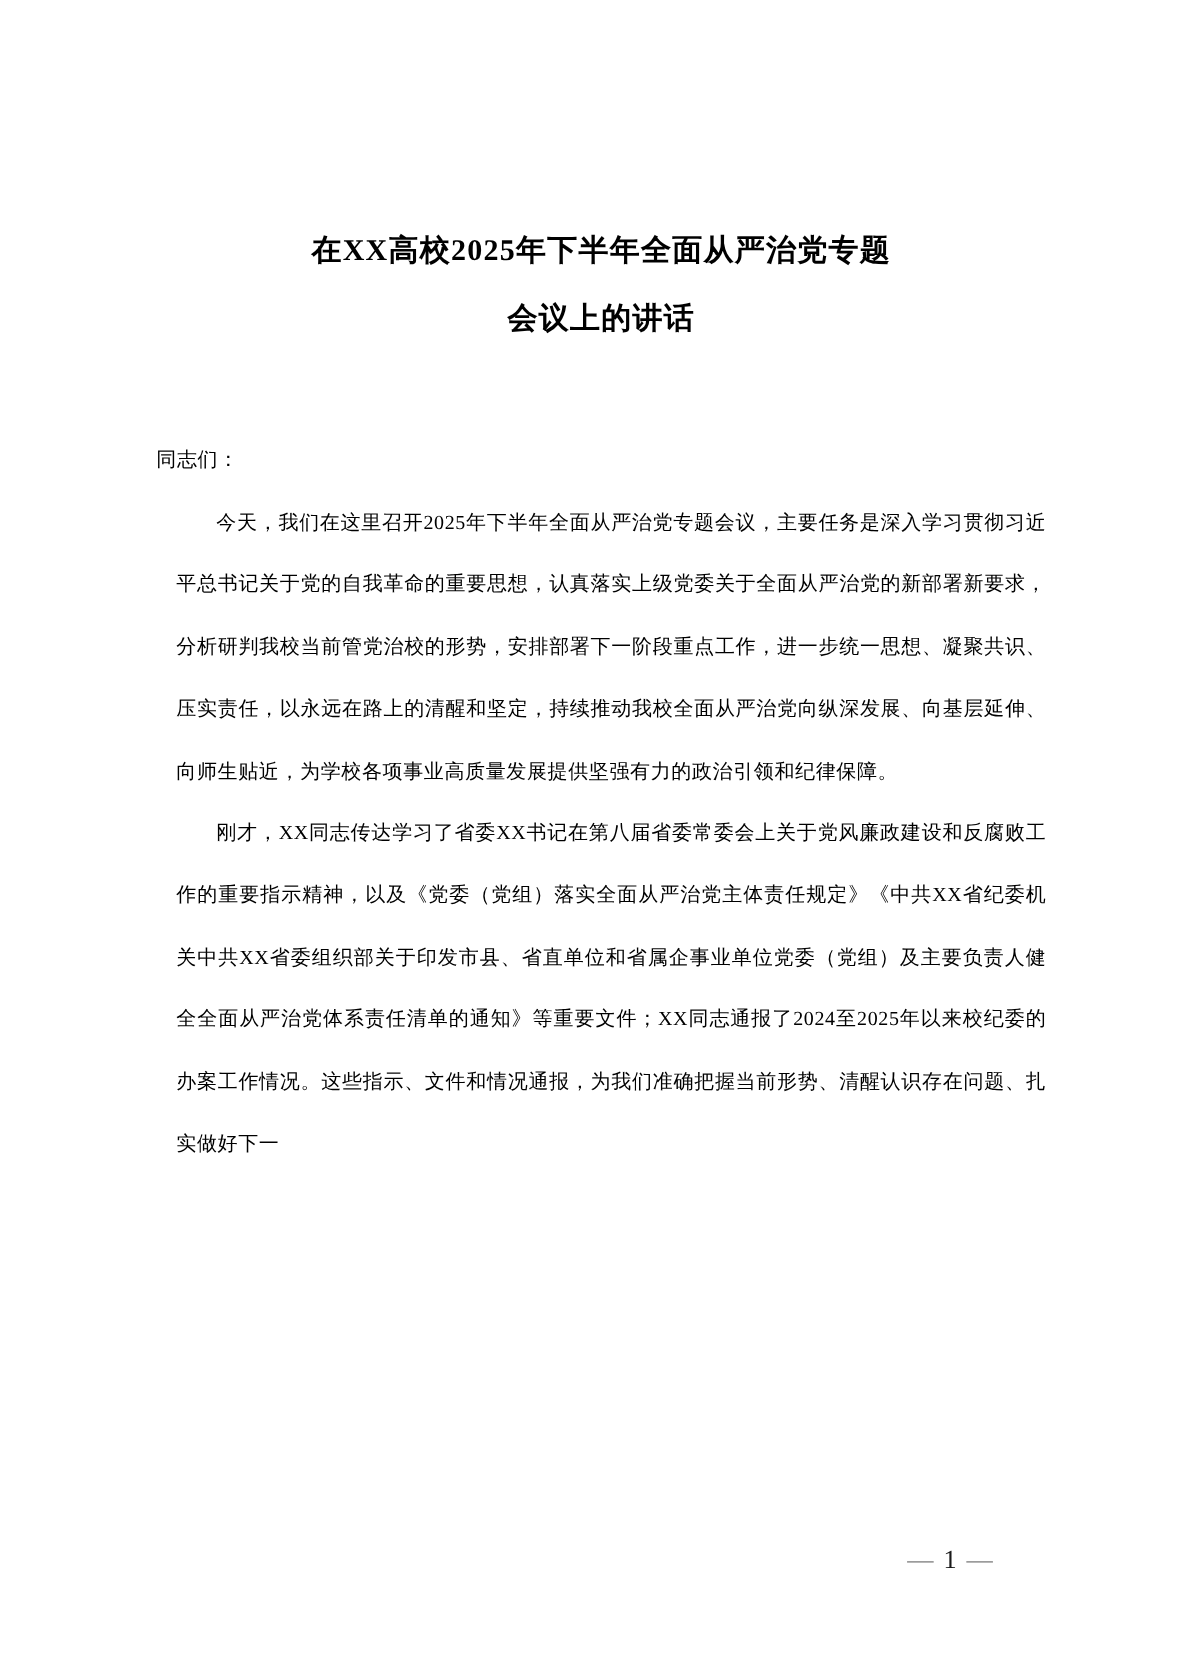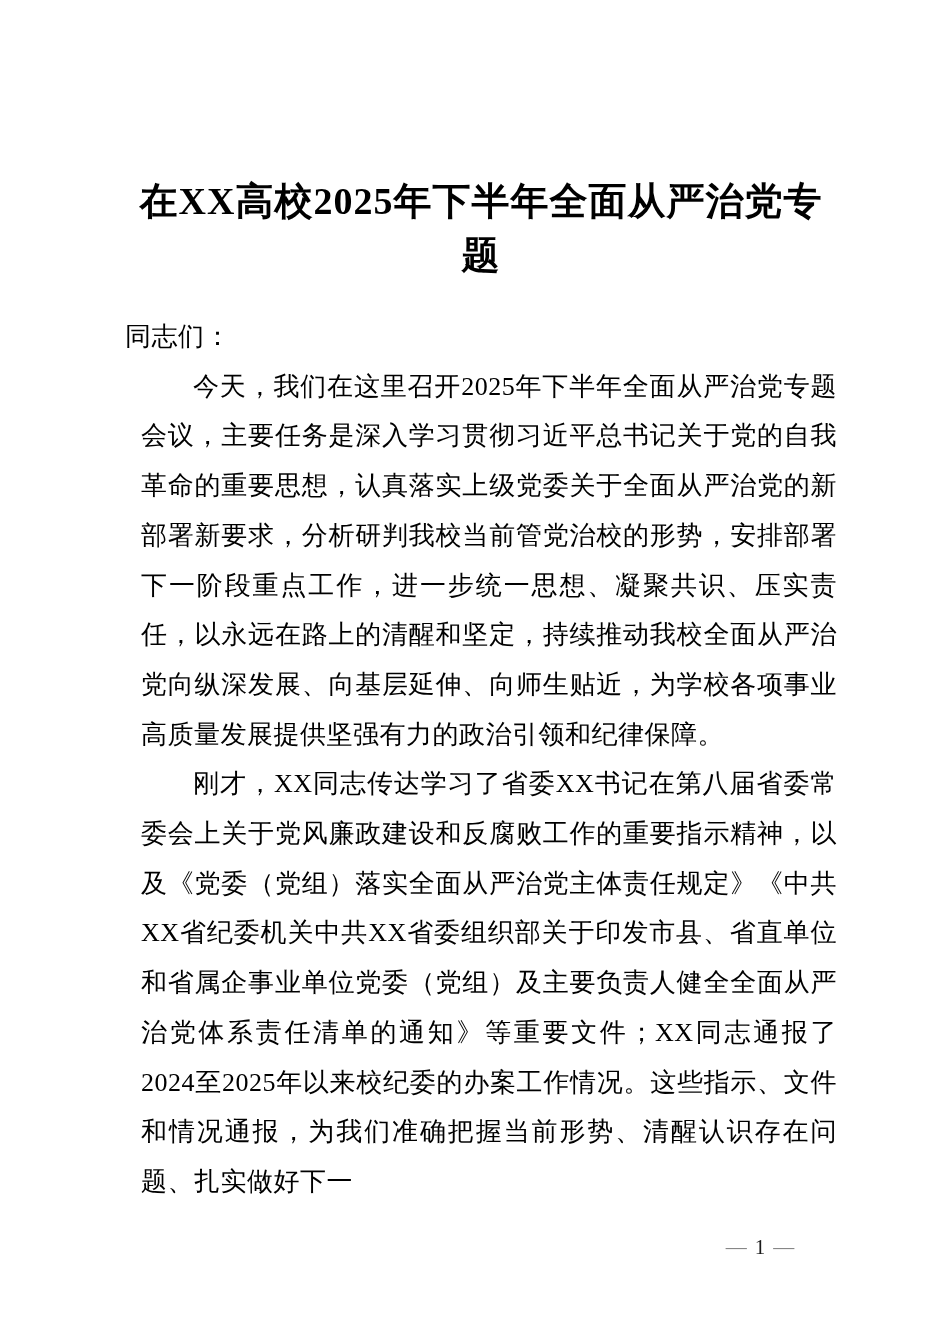--- a/index.html
+++ b/index.html
@@ -13,31 +13,31 @@
     font-family: "Liberation Serif", "DejaVu Serif", serif;
     overflow: hidden;
     margin: 0 auto;
   }
   .doc-title {
     position: absolute;
     top: 174px;
     left: 125px;
     width: 712px;
     text-align: center;
-    font-size: 38px;
+    font-size: 24px;
     font-weight: bold;
     line-height: 54px;
     letter-spacing: 1px;
   }
   .doc-body {
     position: absolute;
-    top: 312px;
+    top: 344px;
     left: 125px;
     width: 712px;
-    font-size: 26px;
+    font-size: 16px;
     line-height: 49.7px;
     text-align: justify;
     letter-spacing: 0.5px;
   }
   .salutation {
     text-indent: 0;
   }
   .para {
     text-indent: 2em;
     margin-left: 16px;
@@ -60,20 +60,21 @@
     color: #1a1a1a;
   }
 </style>
 </head>
 <body>
 
 <div class="page">
 
   <div class="doc-title">
     <div>在XX高校2025年下半年全面从严治党专题</div>
+    <div>会议上的讲话</div>
   </div>
 
   <div class="doc-body">
     <p class="salutation">同志们：</p>
     <p class="para">今天，我们在这里召开2025年下半年全面从严治党专题会议，主要任务是深入学习贯彻习近平总书记关于党的自我革命的重要思想，认真落实上级党委关于全面从严治党的新部署新要求，分析研判我校当前管党治校的形势，安排部署下一阶段重点工作，进一步统一思想、凝聚共识、压实责任，以永远在路上的清醒和坚定，持续推动我校全面从严治党向纵深发展、向基层延伸、向师生贴近，为学校各项事业高质量发展提供坚强有力的政治引领和纪律保障。</p>
     <p class="para">刚才，XX同志传达学习了省委XX书记在第八届省委常委会上关于党风廉政建设和反腐败工作的重要指示精神，以及《党委（党组）落实全面从严治党主体责任规定》《中共XX省纪委机关中共XX省委组织部关于印发市县、省直单位和省属企事业单位党委（党组）及主要负责人健全全面从严治党体系责任清单的通知》等重要文件；XX同志通报了2024至2025年以来校纪委的办案工作情况。这些指示、文件和情况通报，为我们准确把握当前形势、清醒认识存在问题、扎实做好下一</p>
   </div>
 
   <div class="page-footer">
     <span class="footer-dash">—</span><span class="footer-num">1</span><span class="footer-dash">—</span>

